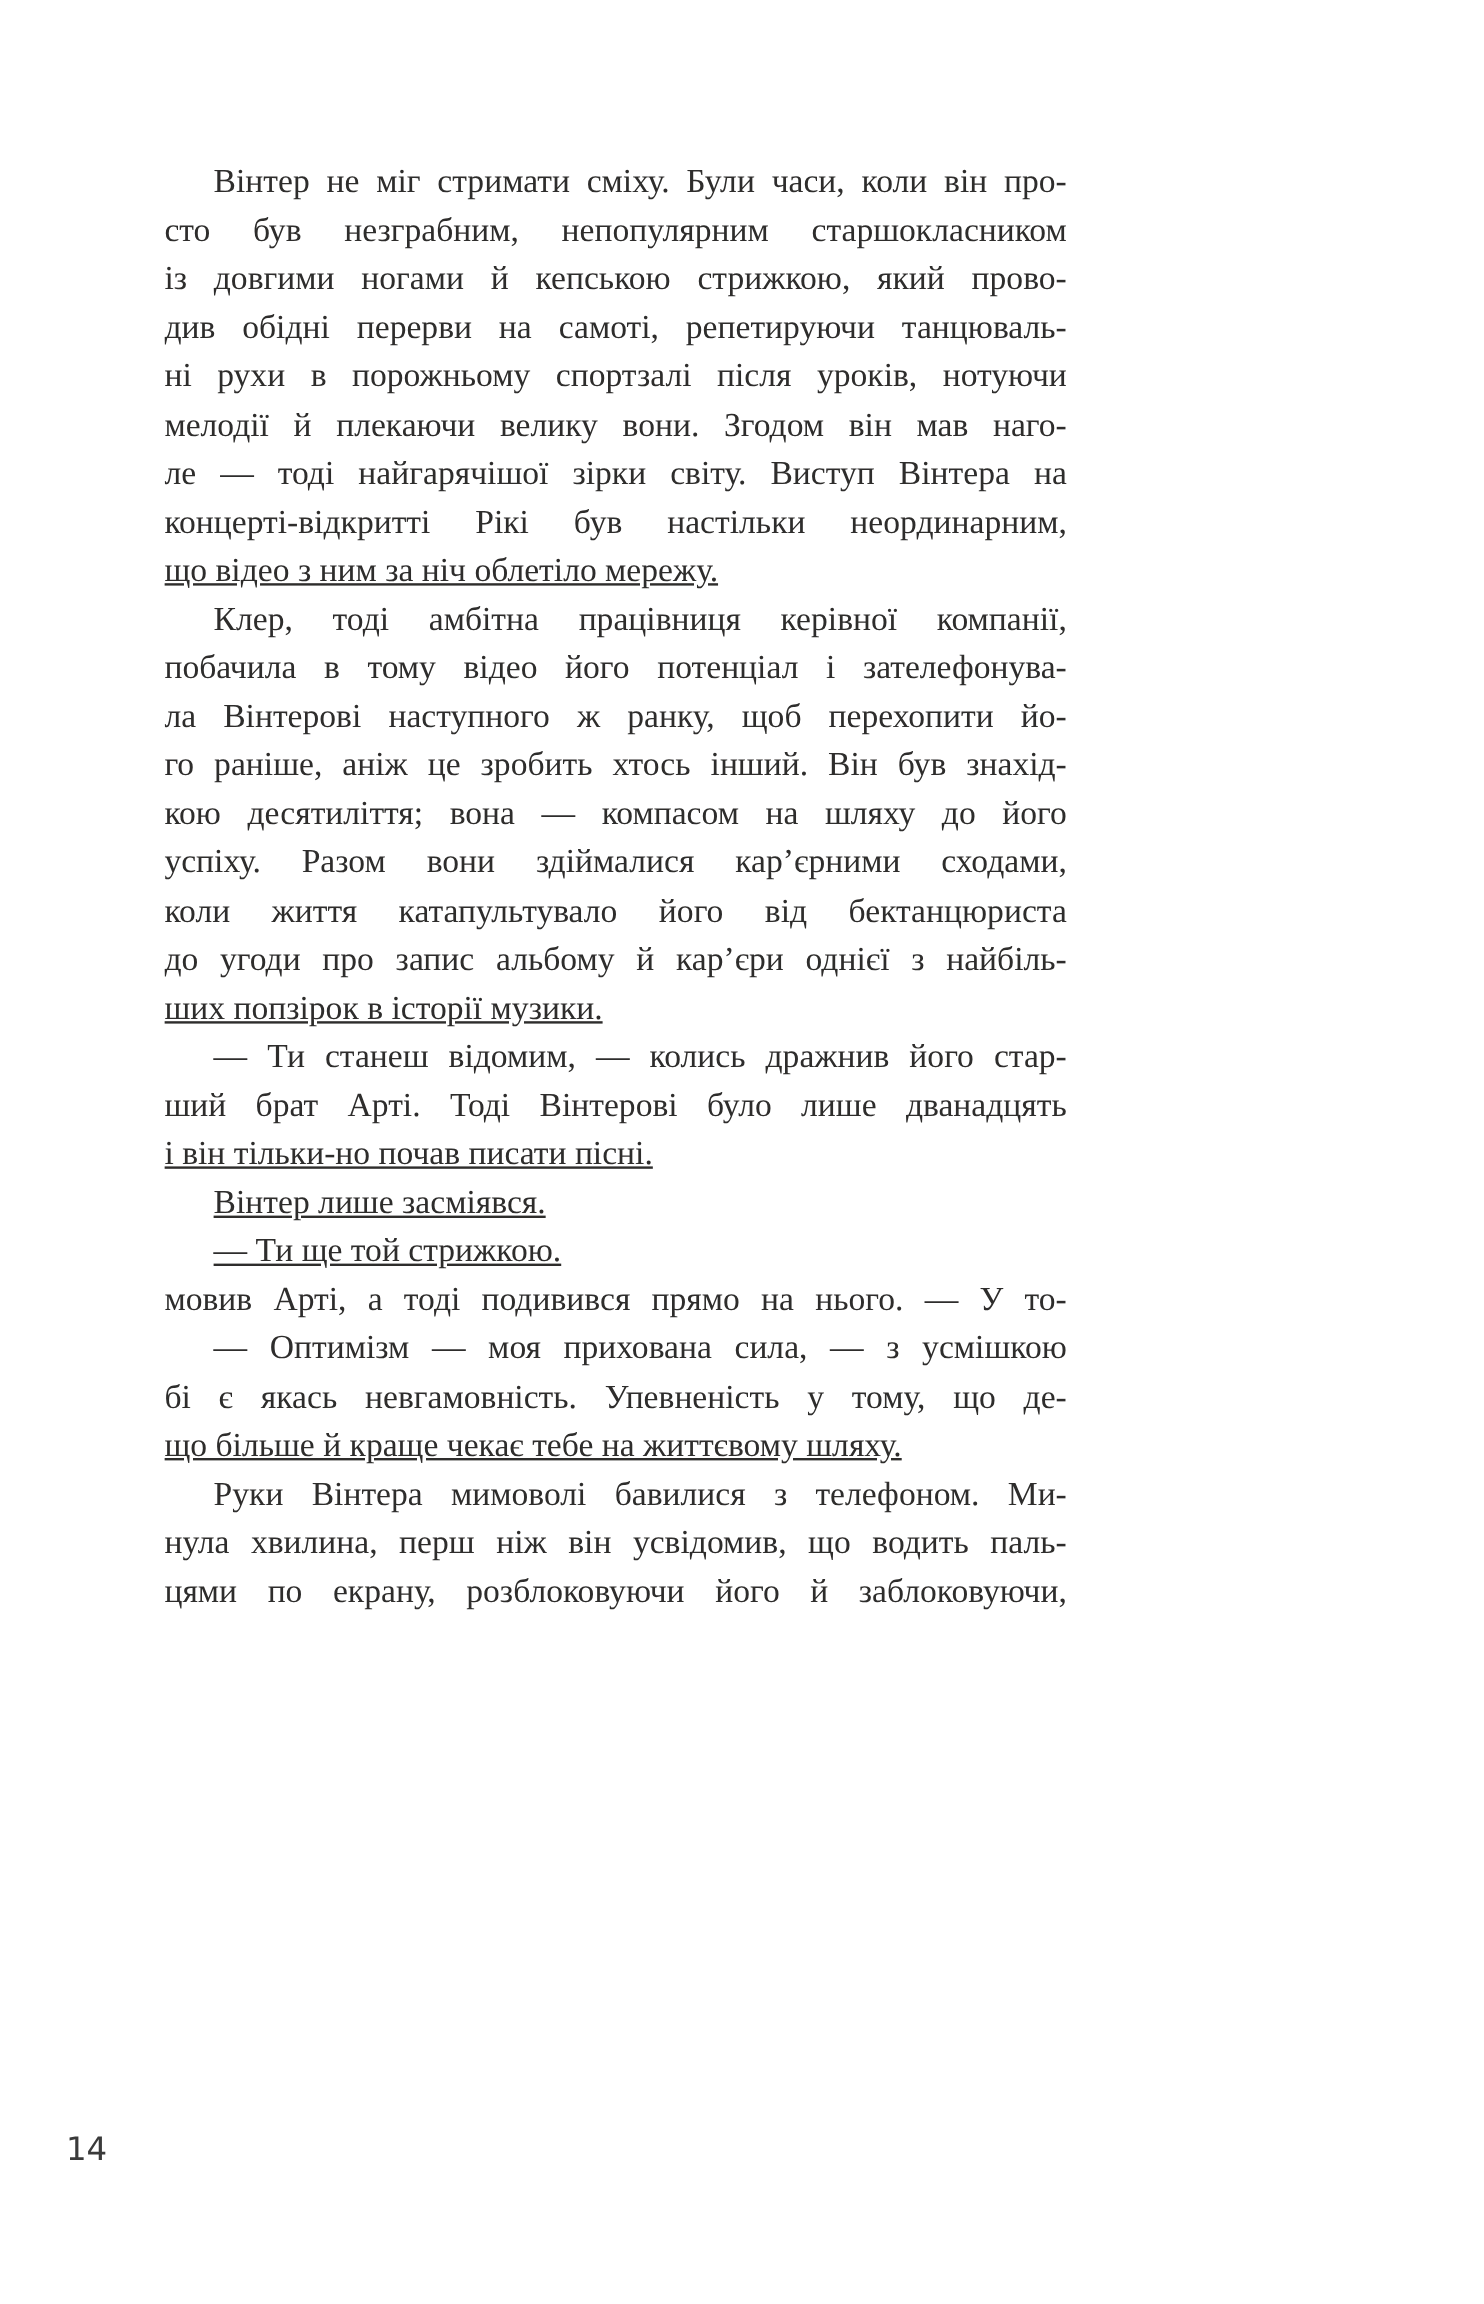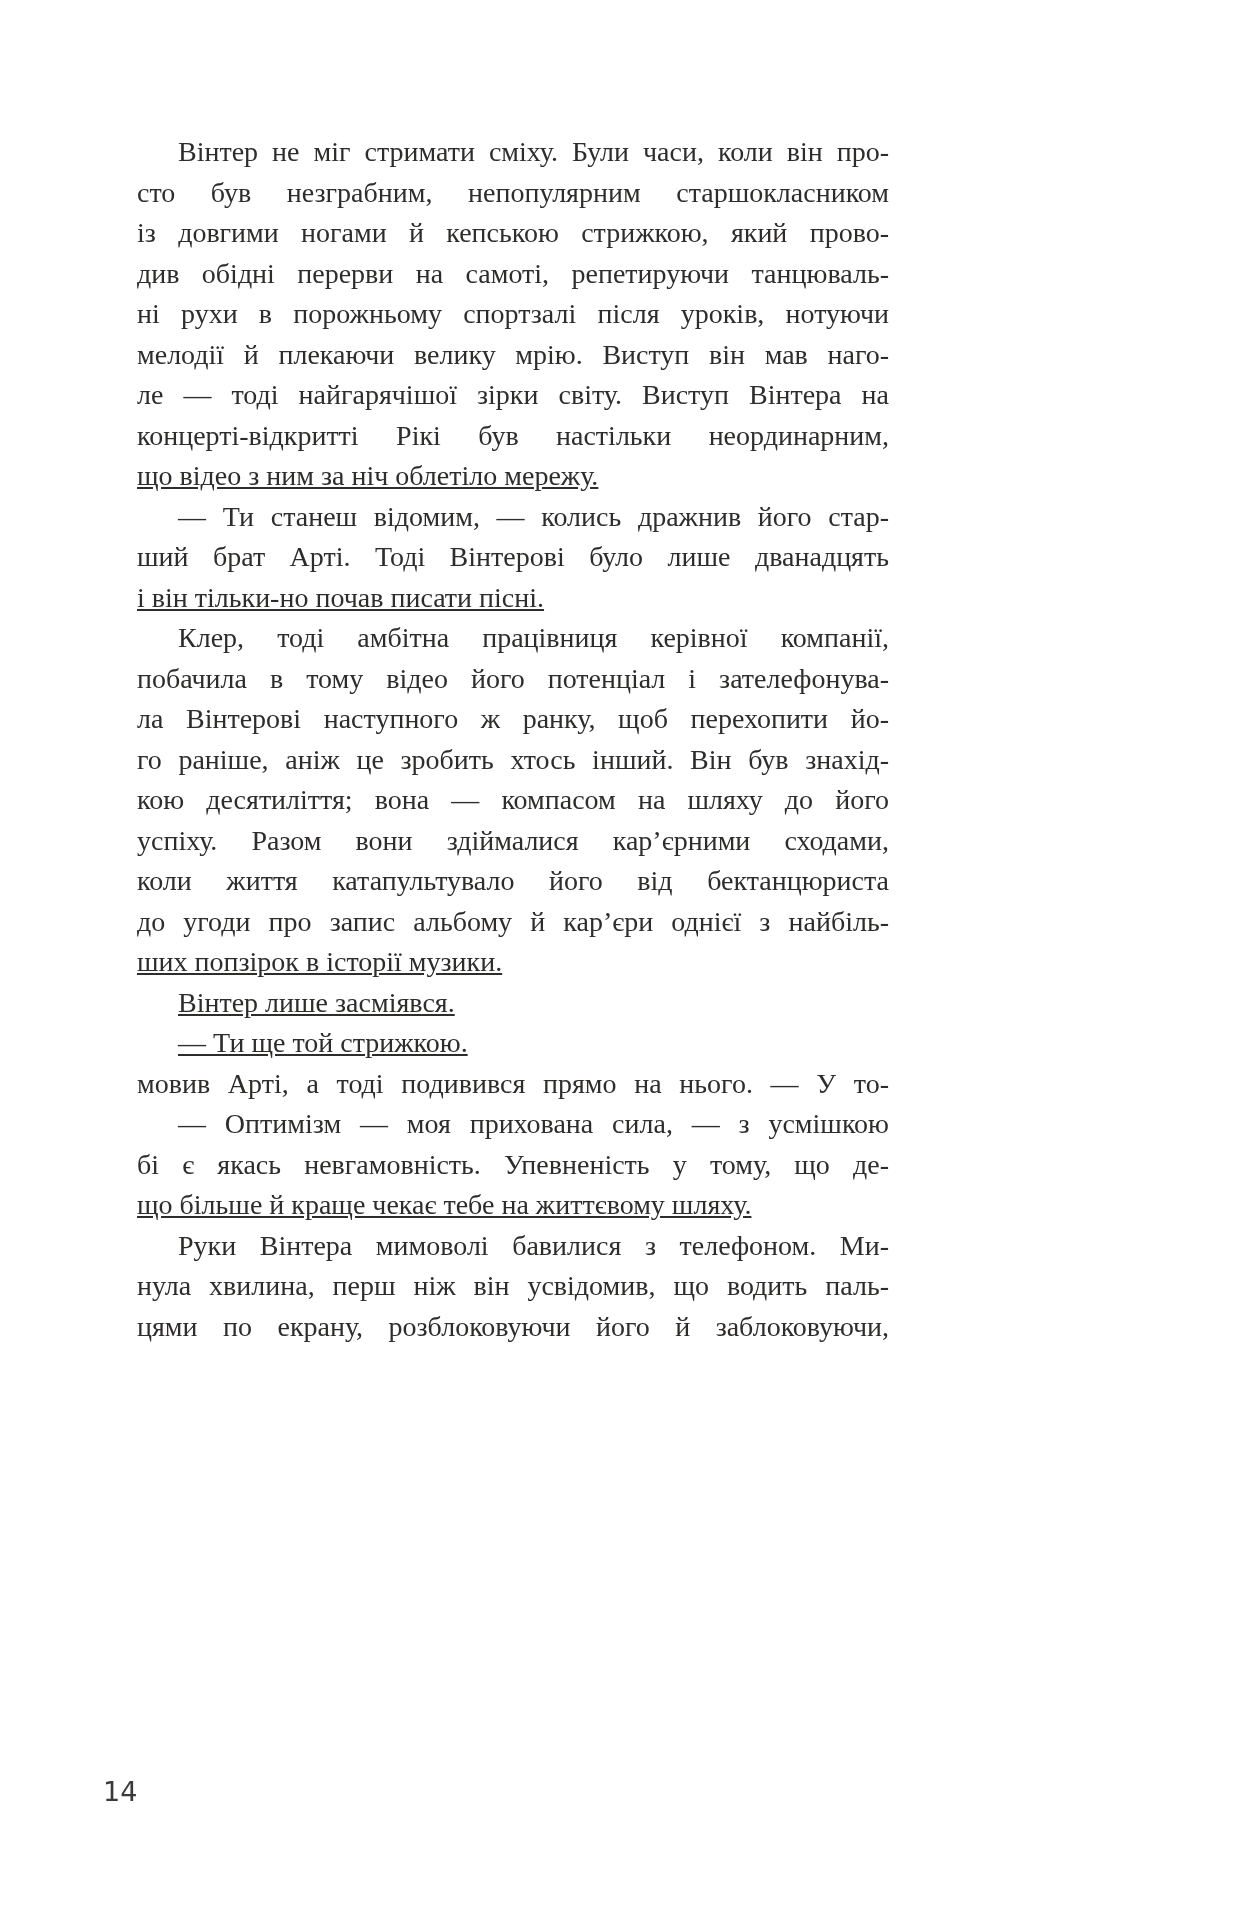--- a/index.html
+++ b/index.html
@@ -41,57 +41,56 @@
     text-align-last: left;
     text-decoration: underline;
   }
   .page-number {
     position: absolute;
     left: 55px;
     top: 1776px;
     font-family: "DejaVu Sans", "Liberation Sans", sans-serif;
     font-size: 27px;
     color: #3a3a3a;
-    margin-left: 48px;
   }
 </style>
 </head>
 <body>
 
 <div class="page">
   <div class="text-block">
 
     <div class="para">
       <div class="line first">Вінтер не міг стримати сміху. Були часи, коли він про-</div>
       <div class="line">сто був незграбним, непопулярним старшокласником</div>
       <div class="line">із довгими ногами й кепською стрижкою, який прово-</div>
       <div class="line">див обідні перерви на самоті, репетируючи танцюваль-</div>
       <div class="line">ні рухи в порожньому спортзалі після уроків, нотуючи</div>
-      <div class="line">мелодії й плекаючи велику мрію. Виступ він мав наго-</div>
+      <div class="line">мелодії й плекаючи велику вони. Згодом він мав наго-</div>
       <div class="line">ле — тоді найгарячішої зірки світу. Виступ Вінтера на</div>
       <div class="line">концерті-відкритті Рікі був настільки неординарним,</div>
       <div class="line last">що відео з ним за ніч облетіло мережу.</div>
-    </div>
-
-    <div class="para">
-      <div class="line first">— Ти станеш відомим, — колись дражнив його стар-</div>
-      <div class="line">ший брат Арті. Тоді Вінтерові було лише дванадцять</div>
-      <div class="line last">і він тільки-но почав писати пісні.</div>
     </div>
 
     <div class="para">
       <div class="line first">Клер, тоді амбітна працівниця керівної компанії,</div>
       <div class="line">побачила в тому відео його потенціал і зателефонува-</div>
       <div class="line">ла Вінтерові наступного ж ранку, щоб перехопити йо-</div>
       <div class="line">го раніше, аніж це зробить хтось інший. Він був знахід-</div>
       <div class="line">кою десятиліття; вона — компасом на шляху до його</div>
       <div class="line">успіху. Разом вони здіймалися кар’єрними сходами,</div>
       <div class="line">коли життя катапультувало його від бектанцюриста</div>
       <div class="line">до угоди про запис альбому й кар’єри однієї з найбіль-</div>
       <div class="line last">ших попзірок в історії музики.</div>
+    </div>
+
+    <div class="para">
+      <div class="line first">— Ти станеш відомим, — колись дражнив його стар-</div>
+      <div class="line">ший брат Арті. Тоді Вінтерові було лише дванадцять</div>
+      <div class="line last">і він тільки-но почав писати пісні.</div>
     </div>
 
     <div class="para">
       <div class="line first last">Вінтер лише засміявся.</div>
     </div>
 
     <div class="para">
       <div class="line first last">— Ти ще той стрижкою.</div>
     </div>
 

